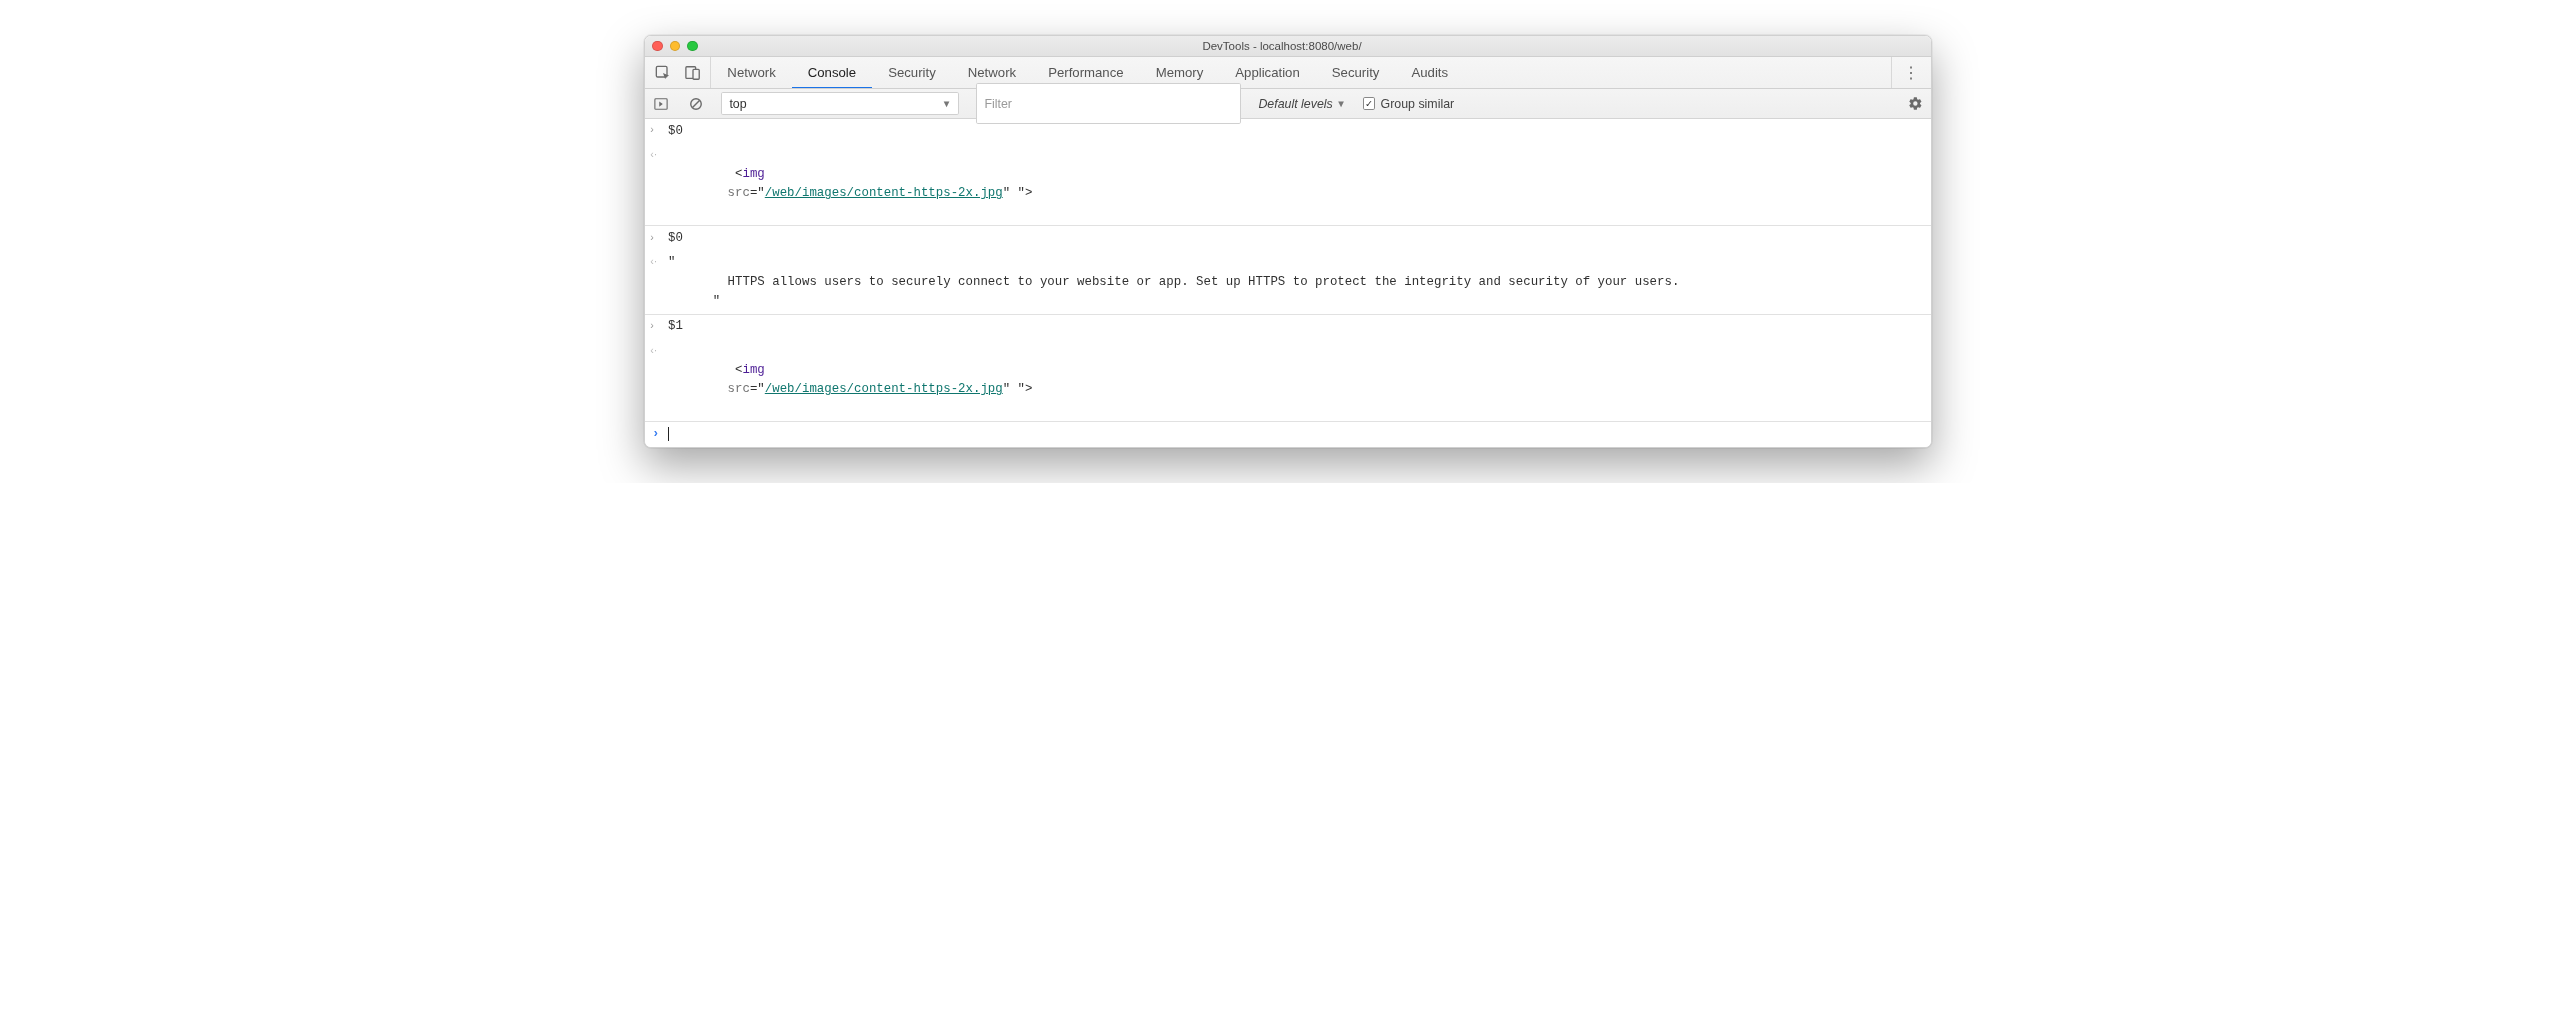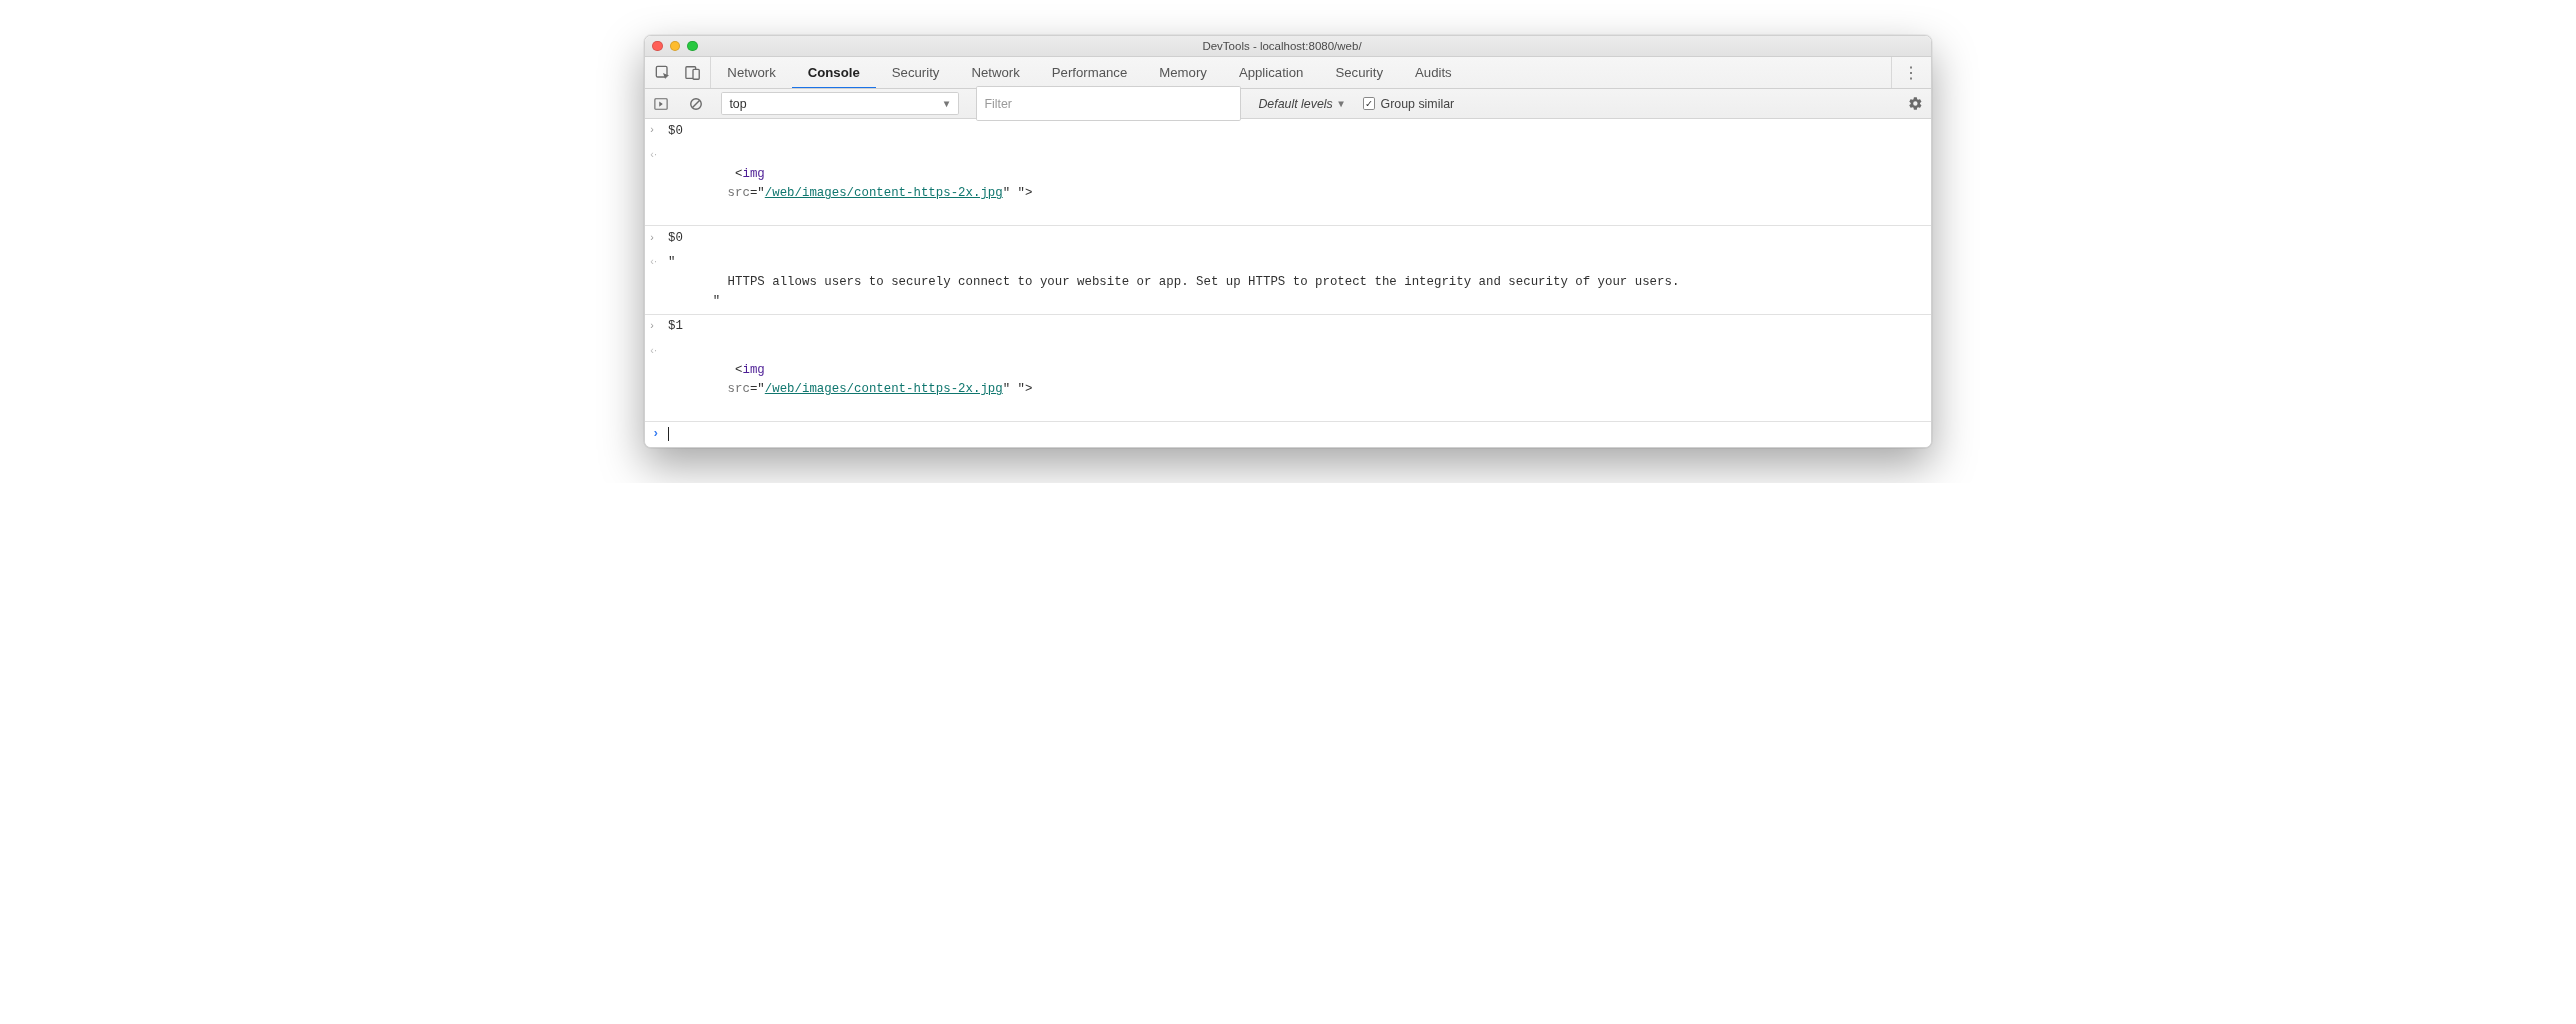--- a/index.html
+++ b/index.html
@@ -42,39 +42,39 @@
   }
   .tabstrip .left-tools { display:flex; align-items:center; padding:0 8.8px; gap:12.4px; border-right:0.9px solid #d8d8d8;}
   .icon-btn { width:17.7px; height:17.7px; display:flex; align-items:center; justify-content:center; color:#6b6b6b; cursor:pointer;}
   .tabs { display:flex; flex:1; }
   .tab {
     padding: 0 16px;
     display:flex; align-items:center;
     font-size:13.2px; color:#555; cursor:pointer;
     border-bottom: 1.8px solid transparent;
   }
-  .tab.active { color:#222; border-bottom:1.8px solid #1a73e8; font-weight:700;}
+  .tab.active { color:#222; border-bottom:1.8px solid #1a73e8; font-weight:400;}
   .tabstrip .menu-right { display:flex; align-items:center; padding:0 10.6px; border-left:0.9px solid #d8d8d8;}
   
   .c-toolbar {
     height: 30px;
     background: linear-gradient(#f4f4f4,#eeeeee);
     border-bottom:0.9px solid #d4d4d4;
     display:flex; align-items:center; padding:0 7px; gap:17px;
     font-size:12.4px; color:#444;
   }
   .context-select {
     display:flex; align-items:center; justify-content:space-between;
     width: 238px; height:23px;
     background:#fff; border:0.9px solid #d0d0d0; border-radius:1.8px;
     padding:0 7px; font-size:12.4px; color:#333; cursor:pointer;
   }
   .context-select .caret { color:#777; font-size:9.7px;}
   .filter-input {
-    width: 265px; height:35px;
+    width: 265px; height:41px;
     background:#fff; border:0.9px solid #d0d0d0; border-radius:1.8px;
     padding:0 7px; font-size:12.4px; color:#333;
   }
   .filter-input::placeholder { color:#9a9a9a; }
   .levels { display:flex; align-items:center; gap:3.5px; cursor:pointer; color:#444;font-style:italic;}
   .levels .caret { color:#777; font-size:9.7px;}
   .chk { display:flex; align-items:center; gap:5.3px; cursor:pointer;}
   .chkbox { width:12.4px;height:12.4px;border:0.9px solid #888;border-radius:1.8px;background:#fff;display:flex;align-items:center;justify-content:center;font-size:9.7px;color:#333;}
   .spacer { flex:1; }
   

